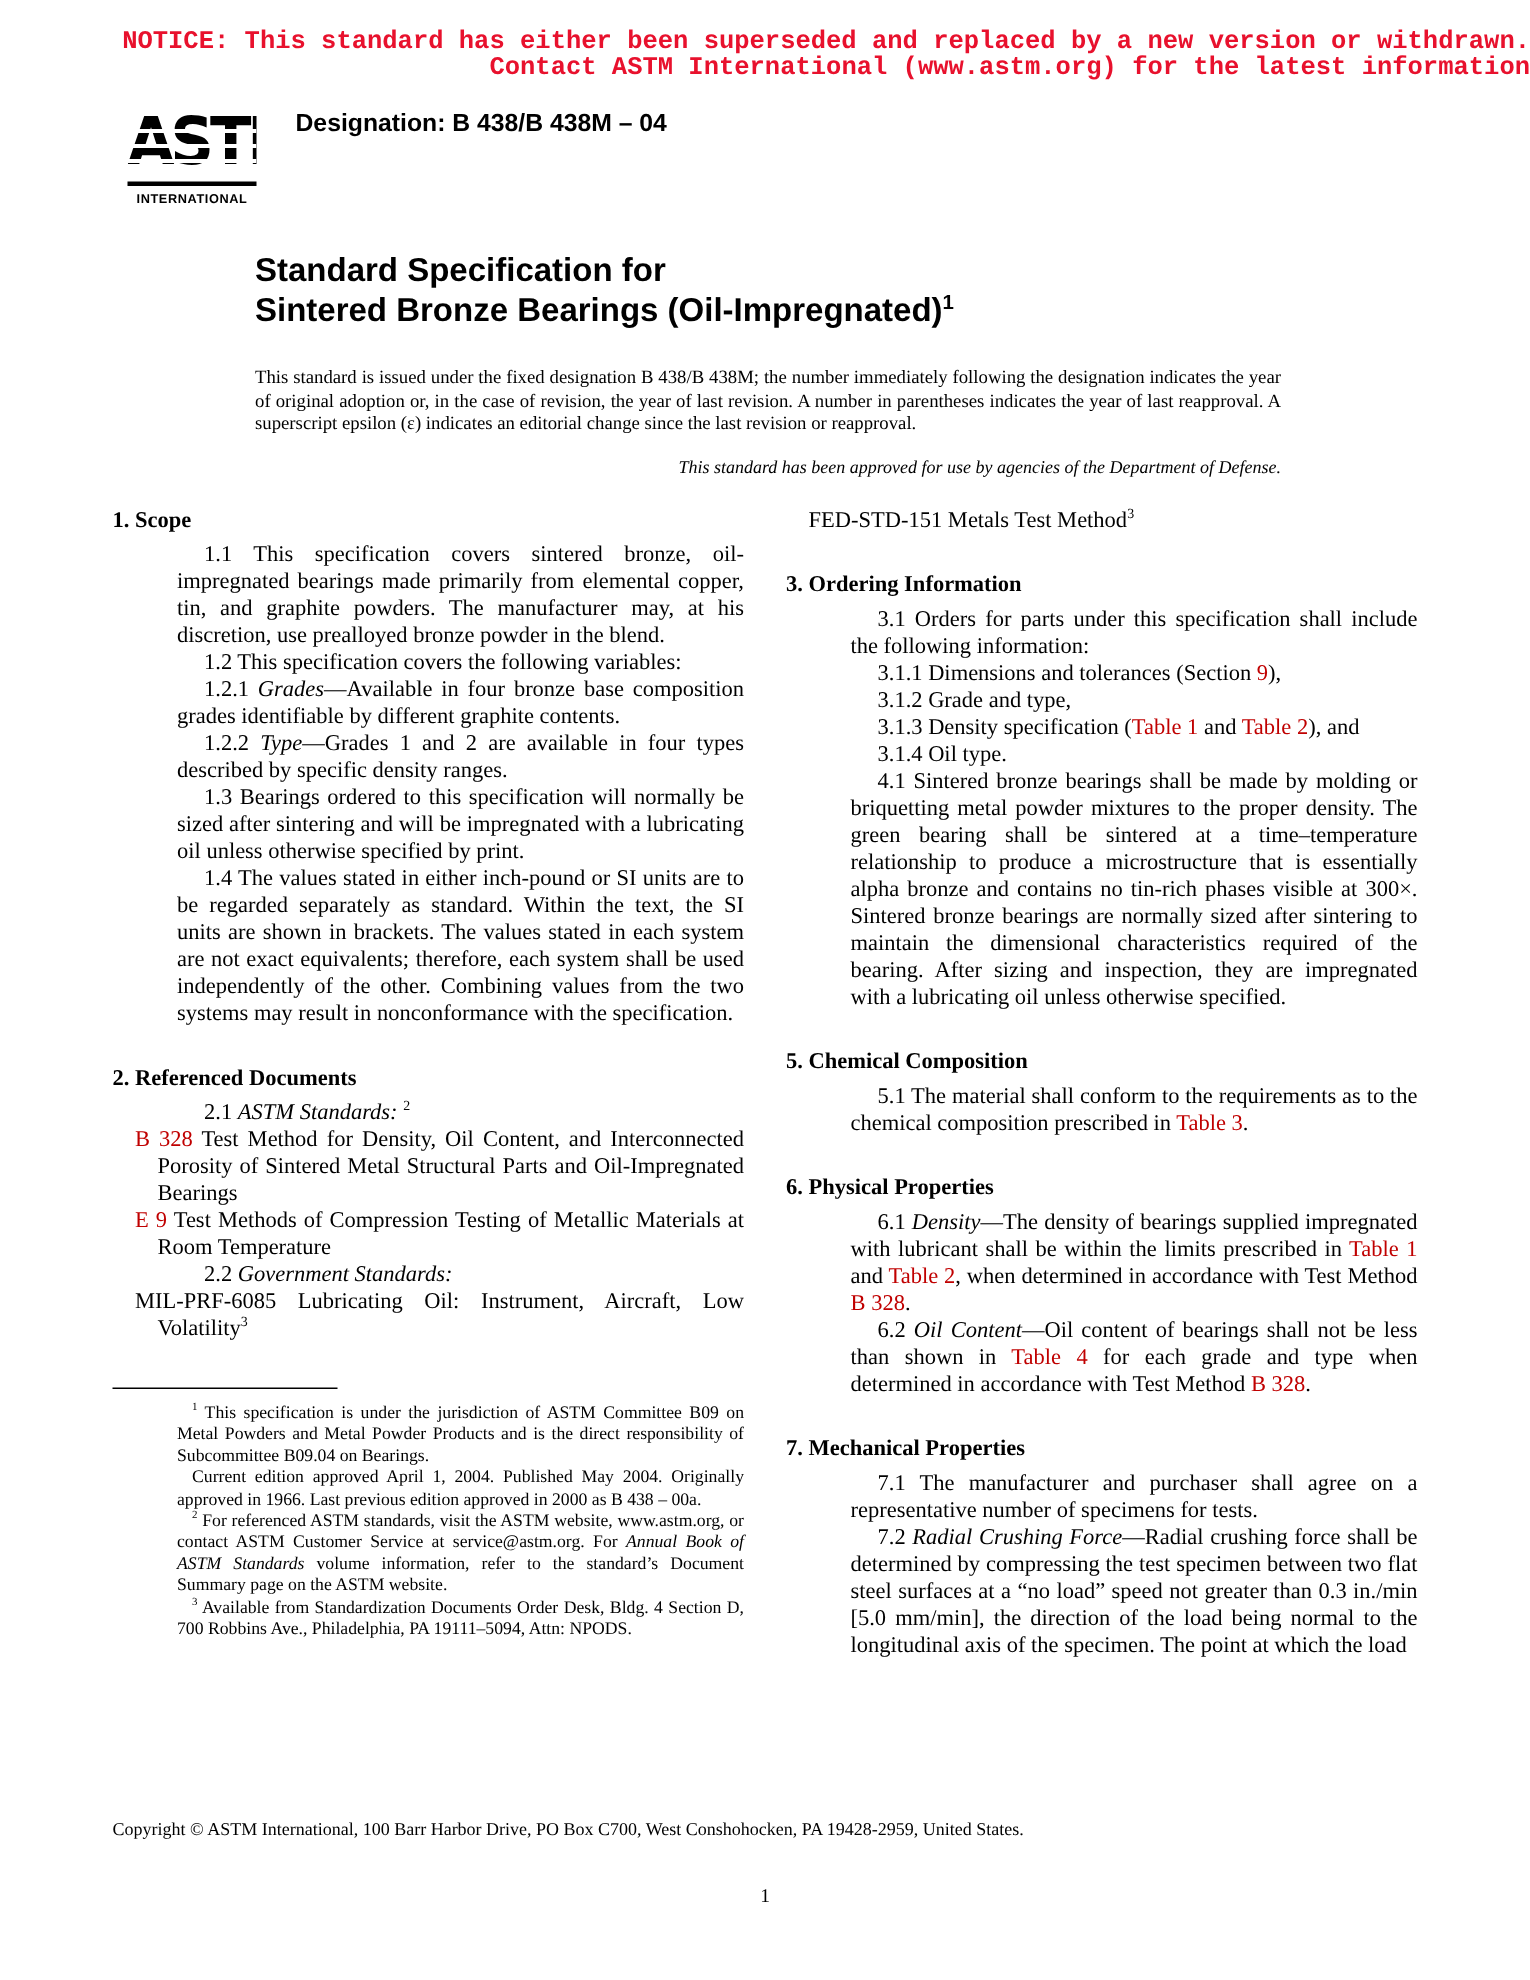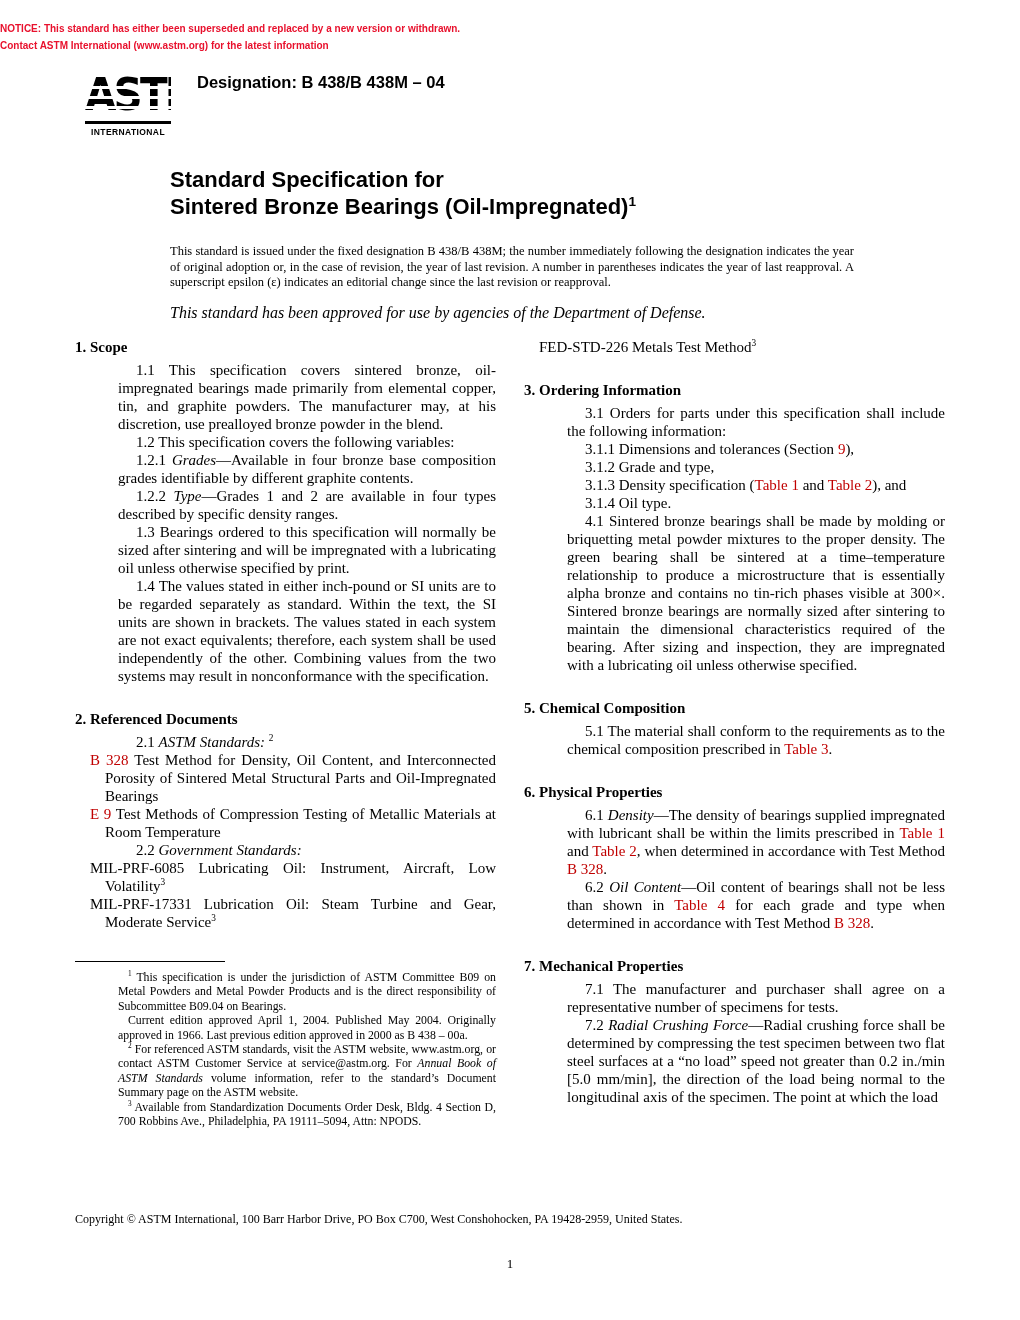--- a/index.html
+++ b/index.html
@@ -1,20 +1,20 @@
 <!DOCTYPE html>
 <html style="--notice-red: #e8112d; --link-red: #c00000; --text: #000000;"><head>
 <meta charset="utf-8">
 <style>
   html,body{margin:0;padding:0;background:#ffffff;}
   body{width:1020px;height:1320px;position:relative;font-family:"Liberation Serif",serif;color:#000;}
   .page{position:absolute;inset:0;overflow:hidden;background:#fff;}
 
-  .notice{position:absolute;top:20px;left:0;width:100%;text-align:left;
-    font-family:Liberation Sans, sans-serif;font-weight:bold;font-size:10px;line-height:17px;
+  .notice{position:absolute;top:20px;left:0;width:100%;text-align:right;
+    font-family:Liberation Mono, monospace;font-weight:bold;font-size:17px;line-height:17px;
     color:var(--notice-red,#e8112d);}
 
   .header-row{position:absolute;top:70px;left:85px;display:flex;align-items:flex-start;}
   .logo{width:86px;}
   .logo-letters-wrap{position:relative;height:50px;overflow:hidden;}
   .logo-letters{font-family:"DejaVu Sans",sans-serif;font-weight:900;font-size:44px;line-height:50px;
     letter-spacing:-3px;transform:scaleX(0.92);transform-origin:left;}
   .logo-stripes{position:absolute;top:9px;left:0;right:0;height:34px;pointer-events:none;
     background:repeating-linear-gradient(180deg,transparent 0,transparent 7px,#fff 7px,#fff 10px);}
   .logo-rule{height:3px;background:#000;margin-top:1px;}
@@ -23,21 +23,21 @@
 
   .designation{margin-left:26px;margin-top:3px;font-family:"Liberation Sans",sans-serif;
     font-weight:bold;font-size:16.5px;}
 
   .title-block{position:absolute;top:166px;left:170px;font-family:"Liberation Sans",sans-serif;
     font-weight:bold;font-size:22px;line-height:27px;}
   .title-block sup{font-size:0.6em;}
 
   .preamble{position:absolute;top:244px;left:170px;width:684px;font-size:12.5px;line-height:15.5px;
     text-align:justify;}
-  .approved{position:absolute;top:304px;left:170px;width:684px;font-style:italic;font-size:16px;}
+  .approved{position:absolute;top:304px;left:170px;width:684px;font-style:italic;font-size:12px;text-align:right;}
 
   .columns{position:absolute;top:338px;left:75px;width:870px;display:flex;gap:28px;}
   .col{width:421px;font-size:15px;line-height:18px;}
 
   .sec-heading{font-weight:bold;margin:25px 0 5px;}
   [data-sections] > .sec-heading:first-child{margin-top:0;}
   .para{margin:0;text-align:justify;}
   .para.p{text-indent:18px;margin-left:43px;}
   .para.hang{padding-left:30px;text-indent:-15px;}
 
@@ -91,46 +91,45 @@
           <p class="para p"><span>1.2.1 </span><span class="it">Grades</span><span>—Available in four bronze base composition grades identifiable by different graphite contents.</span></p>
           <p class="para p"><span>1.2.2 </span><span class="it">Type</span><span>—Grades 1 and 2 are available in four types described by specific density ranges.</span></p>
           <p class="para p"><span>1.3 Bearings ordered to this specification will normally be sized after sintering and will be impregnated with a lubricating oil unless otherwise specified by print.</span></p>
           <p class="para p"><span>1.4 The values stated in either inch-pound or SI units are to be regarded separately as standard. Within the text, the SI units are shown in brackets. The values stated in each system are not exact equivalents; therefore, each system shall be used independently of the other. Combining values from the two systems may result in nonconformance with the specification.</span></p>
           <div class="sec-heading">2. Referenced Documents</div>
           <p class="para p"><span>2.1 </span><span class="it">ASTM Standards:</span><span> </span><sup class="sup">2</sup></p>
           <p class="para hang"><span class="ref">B 328</span><span> Test Method for Density, Oil Content, and Interconnected Porosity of Sintered Metal Structural Parts and Oil-Impregnated Bearings</span></p>
           <p class="para hang"><span class="ref">E 9</span><span> Test Methods of Compression Testing of Metallic Materials at Room Temperature</span></p>
           <p class="para p"><span>2.2 </span><span class="it">Government Standards:</span></p>
           <p class="para hang"><span>MIL-PRF-6085 Lubricating Oil: Instrument, Aircraft, Low Volatility</span><sup class="sup">3</sup></p>
-          <p class="para hang"><span>MIL-PRF-17331 Lubrication Oil: Steam Turbine and Gear, Moderate Service</span><sup class="sup">3</sup></p>
         </div>
       <div class="fn-divider"></div>
       <div class="footnotes" data-sections="footnotes_sections">
           <p class="para p"><sup class="sup">1</sup><span> This specification is under the jurisdiction of ASTM Committee B09 on Metal Powders and Metal Powder Products and is the direct responsibility of Subcommittee B09.04 on Bearings.</span></p>
           <p class="para p"><span>Current edition approved April 1, 2004. Published May 2004. Originally approved in 1966. Last previous edition approved in 2000 as B 438 – 00a.</span></p>
           <p class="para p"><sup class="sup">2</sup><span> For referenced ASTM standards, visit the ASTM website, www.astm.org, or contact ASTM Customer Service at service@astm.org. For </span><span class="it">Annual Book of ASTM Standards</span><span> volume information, refer to the standard’s Document Summary page on the ASTM website.</span></p>
           <p class="para p"><sup class="sup">3</sup><span> Available from Standardization Documents Order Desk, Bldg. 4 Section D, 700 Robbins Ave., Philadelphia, PA 19111–5094, Attn: NPODS.</span></p>
         </div>
     </div>
     <div class="col" data-sections="right_sections">
-        <p class="para hang"><span>FED-STD-226  Metals Test Method</span><sup class="sup">3</sup></p>
+        <p class="para hang"><span>FED-STD-151  Metals Test Method</span><sup class="sup">3</sup></p>
         <div class="sec-heading">3. Ordering Information</div>
         <p class="para p"><span>3.1 Orders for parts under this specification shall include the following information:</span></p>
         <p class="para p"><span>3.1.1 Dimensions and tolerances (Section </span><span class="ref">9</span><span>),</span></p>
         <p class="para p"><span>3.1.2 Grade and type,</span></p>
         <p class="para p"><span>3.1.3 Density specification (</span><span class="ref">Table 1</span><span> and </span><span class="ref">Table 2</span><span>), and</span></p>
         <p class="para p"><span>3.1.4 Oil type.</span></p>
         <p class="para p"><span>4.1 Sintered bronze bearings shall be made by molding or briquetting metal powder mixtures to the proper density. The green bearing shall be sintered at a time–temperature relationship to produce a microstructure that is essentially alpha bronze and contains no tin-rich phases visible at 300×. Sintered bronze bearings are normally sized after sintering to maintain the dimensional characteristics required of the bearing. After sizing and inspection, they are impregnated with a lubricating oil unless otherwise specified.</span></p>
         <div class="sec-heading">5. Chemical Composition</div>
         <p class="para p"><span>5.1 The material shall conform to the requirements as to the chemical composition prescribed in </span><span class="ref">Table 3</span><span>.</span></p>
         <div class="sec-heading">6. Physical Properties</div>
         <p class="para p"><span>6.1 </span><span class="it">Density</span><span>—The density of bearings supplied impregnated with lubricant shall be within the limits prescribed in </span><span class="ref">Table 1</span><span> and </span><span class="ref">Table 2</span><span>, when determined in accordance with Test Method </span><span class="ref">B 328</span><span>.</span></p>
         <p class="para p"><span>6.2 </span><span class="it">Oil Content</span><span>—Oil content of bearings shall not be less than shown in </span><span class="ref">Table 4</span><span> for each grade and type when determined in accordance with Test Method </span><span class="ref">B 328</span><span>.</span></p>
         <div class="sec-heading">7. Mechanical Properties</div>
         <p class="para p"><span>7.1 The manufacturer and purchaser shall agree on a representative number of specimens for tests.</span></p>
-        <p class="para p"><span>7.2 </span><span class="it">Radial Crushing Force</span><span>—Radial crushing force shall be determined by compressing the test specimen between two flat steel surfaces at a “no load” speed not greater than 0.2 in./min [5.0 mm/min], the direction of the load being normal to the longitudinal axis of the specimen. The point at which the load</span></p>
+        <p class="para p"><span>7.2 </span><span class="it">Radial Crushing Force</span><span>—Radial crushing force shall be determined by compressing the test specimen between two flat steel surfaces at a “no load” speed not greater than 0.3 in./min [5.0 mm/min], the direction of the load being normal to the longitudinal axis of the specimen. The point at which the load</span></p>
       </div>
   </div>
 
   <div class="footer">Copyright © ASTM International, 100 Barr Harbor Drive, PO Box C700, West Conshohocken, PA 19428-2959, United States.</div>
   <div class="pageno">1</div>
 
 </div>
 
 </body></html>

